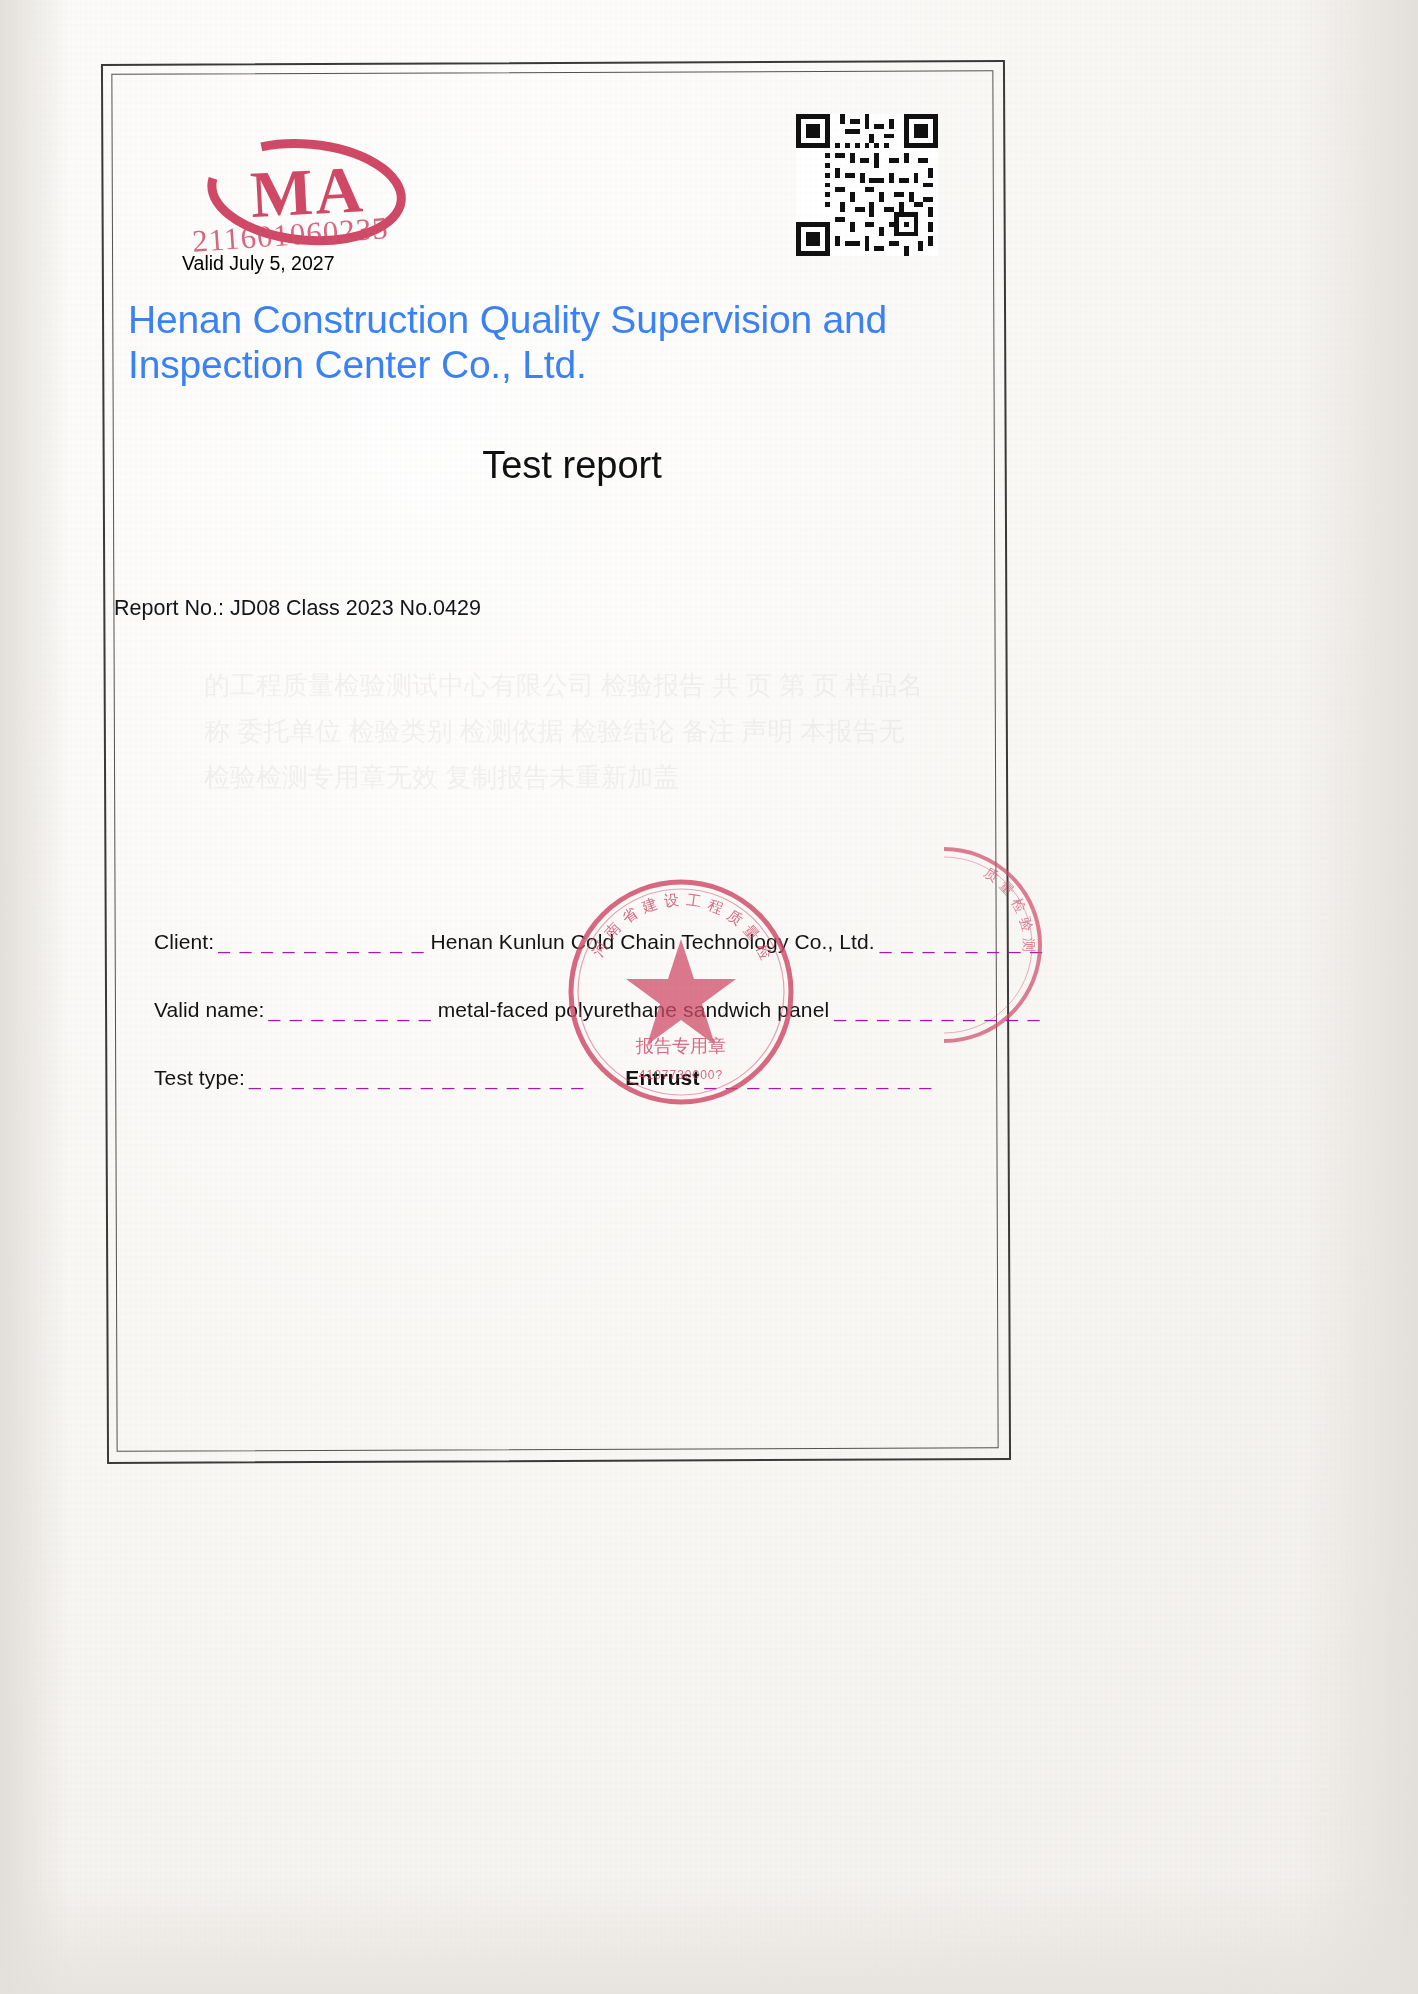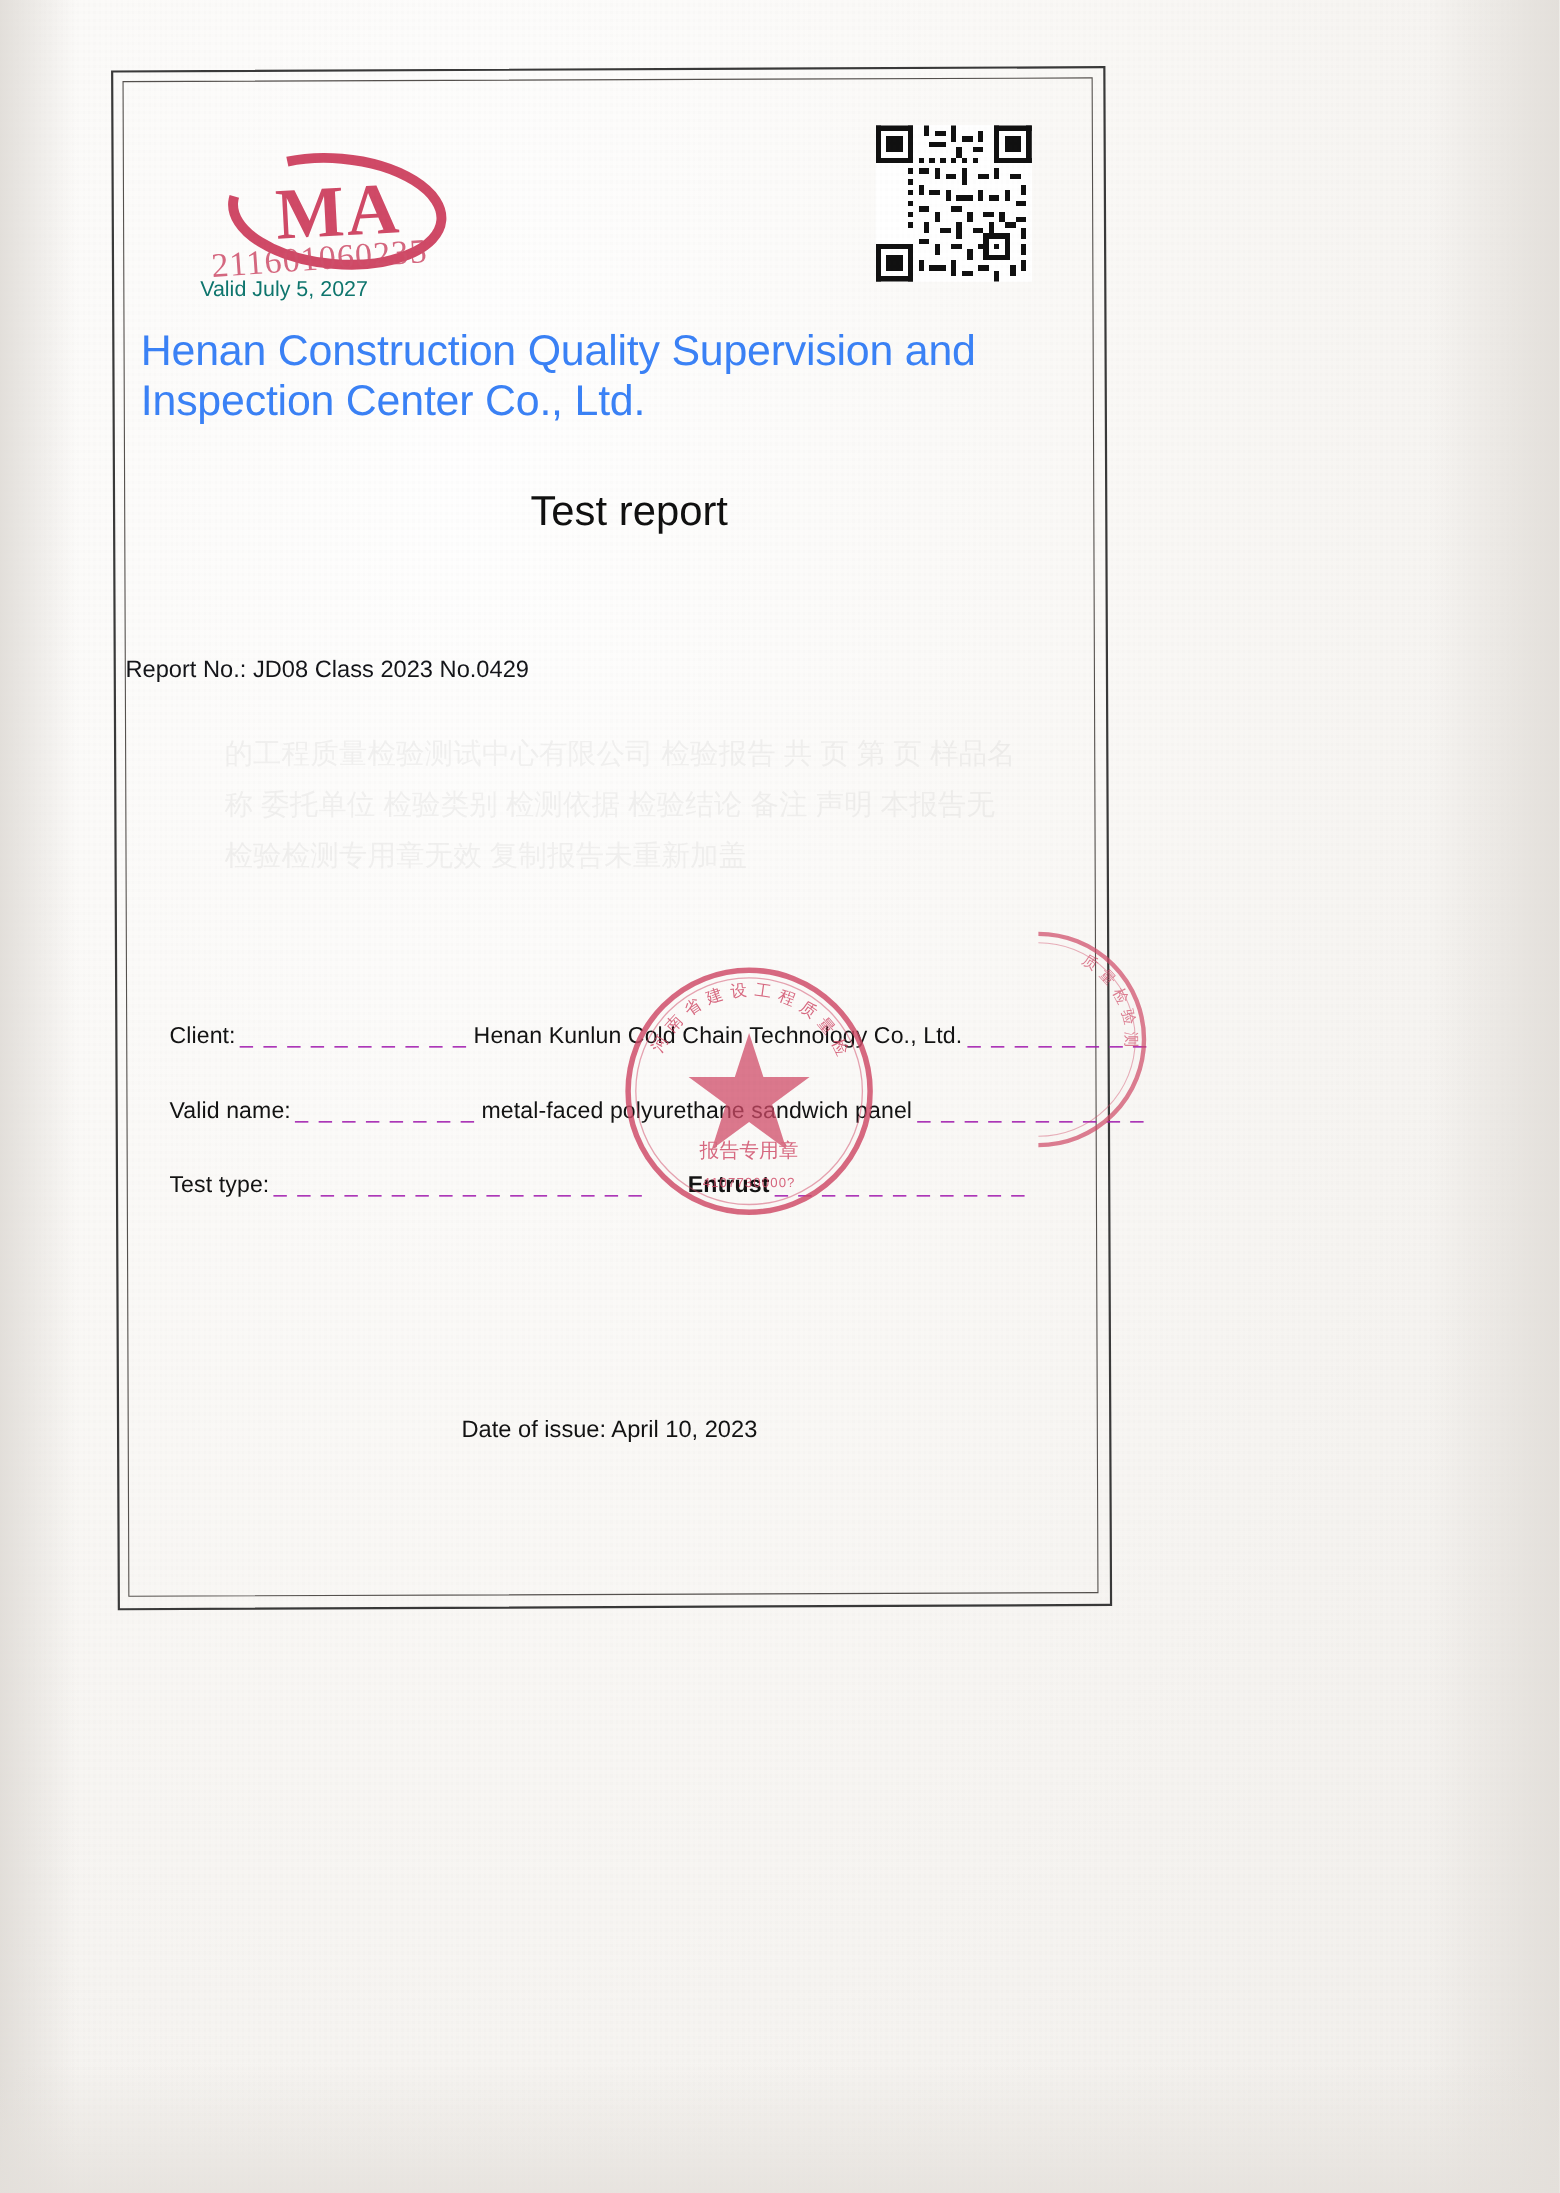--- a/index.html
+++ b/index.html
@@ -101,21 +101,21 @@
     color: #cf4f6b;
     opacity: .85;
     transform: rotate(-4deg);
     white-space: nowrap;
   }
   .valid-text {
     position: absolute;
     left: 68px;
     top: 180px;
     font-size: 19.5px;
-    color: #0f766e;
+    color: #000000;
     white-space: nowrap;
   }
 
   
   .qr {
     position: absolute;
     right: 56px;
     top: 42px;
     width: 142px;
     height: 142px;
@@ -374,21 +374,20 @@
 
       <div class="field-row row-test">
         <span class="field-label">Test type:</span>
         <span class="dashes">_ _ _ _ _ _ _ _  _ _ _ _ _ _ _ _</span>
         <span class="field-value">Entrust</span>
         <span class="dashes">_ _ _ _ _ _ _ _ _ _ _</span>
       </div>
 
     </div>
 
-    <div class="issue-date">Date of issue: April 10, 2023</div>
 
     <div class="seal">
       <svg width="230" height="230" viewBox="0 0 230 230">
         <g stroke="#d04a67" fill="none">
           <circle cx="115" cy="115" r="110" stroke-width="5"></circle>
           <circle cx="115" cy="115" r="103" stroke-width="1.2" opacity=".6"></circle>
         </g>
         <path d="M115 62 l13 40 h42 l-34 25 13 41 -34-25 -34 25 13-41 -34-25 h42 z" fill="#d04a67" opacity=".9"></path>
         <g fill="#d04a67" font-family="'Liberation Sans', sans-serif" font-size="17">
           <text x="115" y="175" text-anchor="middle" font-size="18">报告专用章</text>

